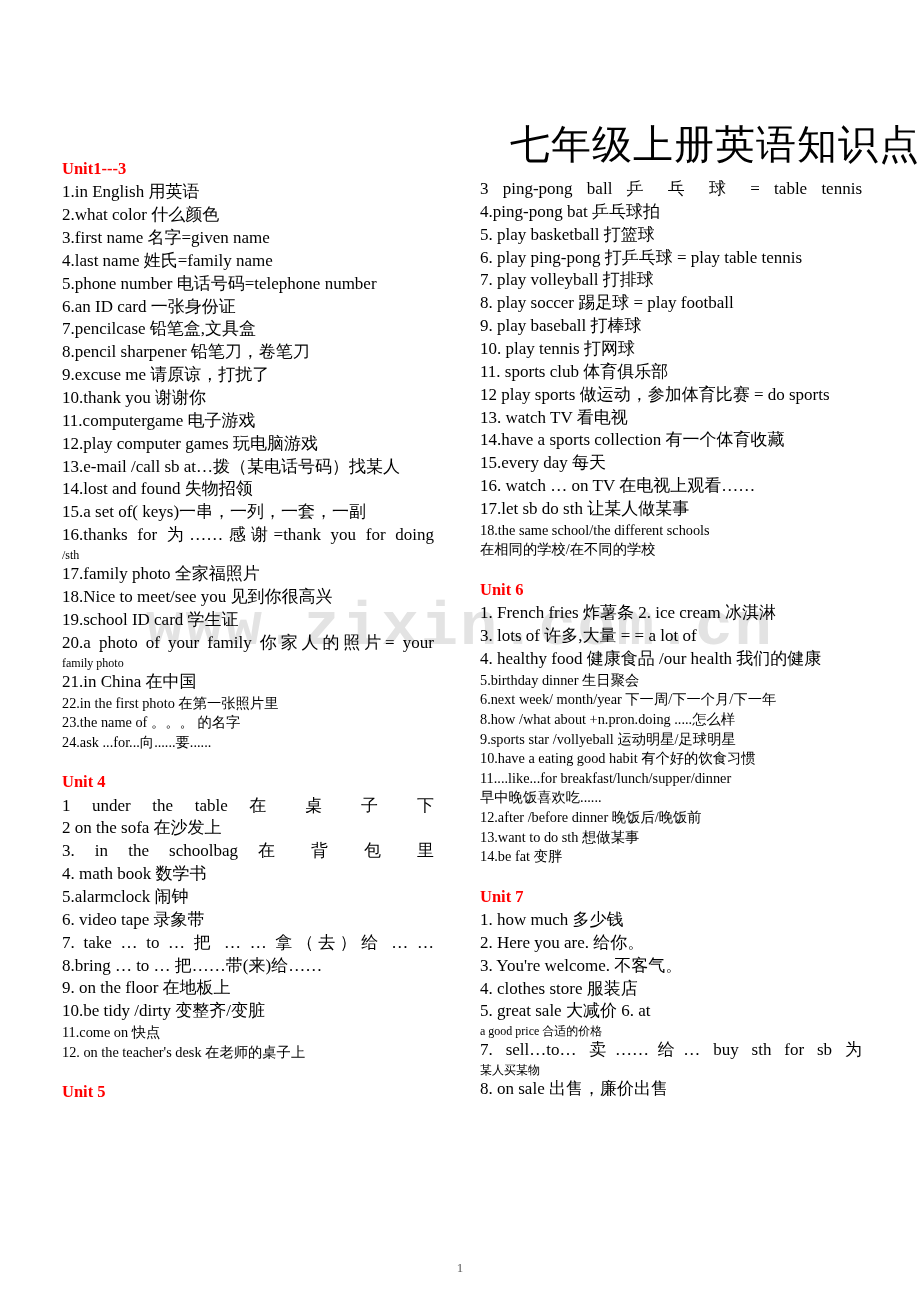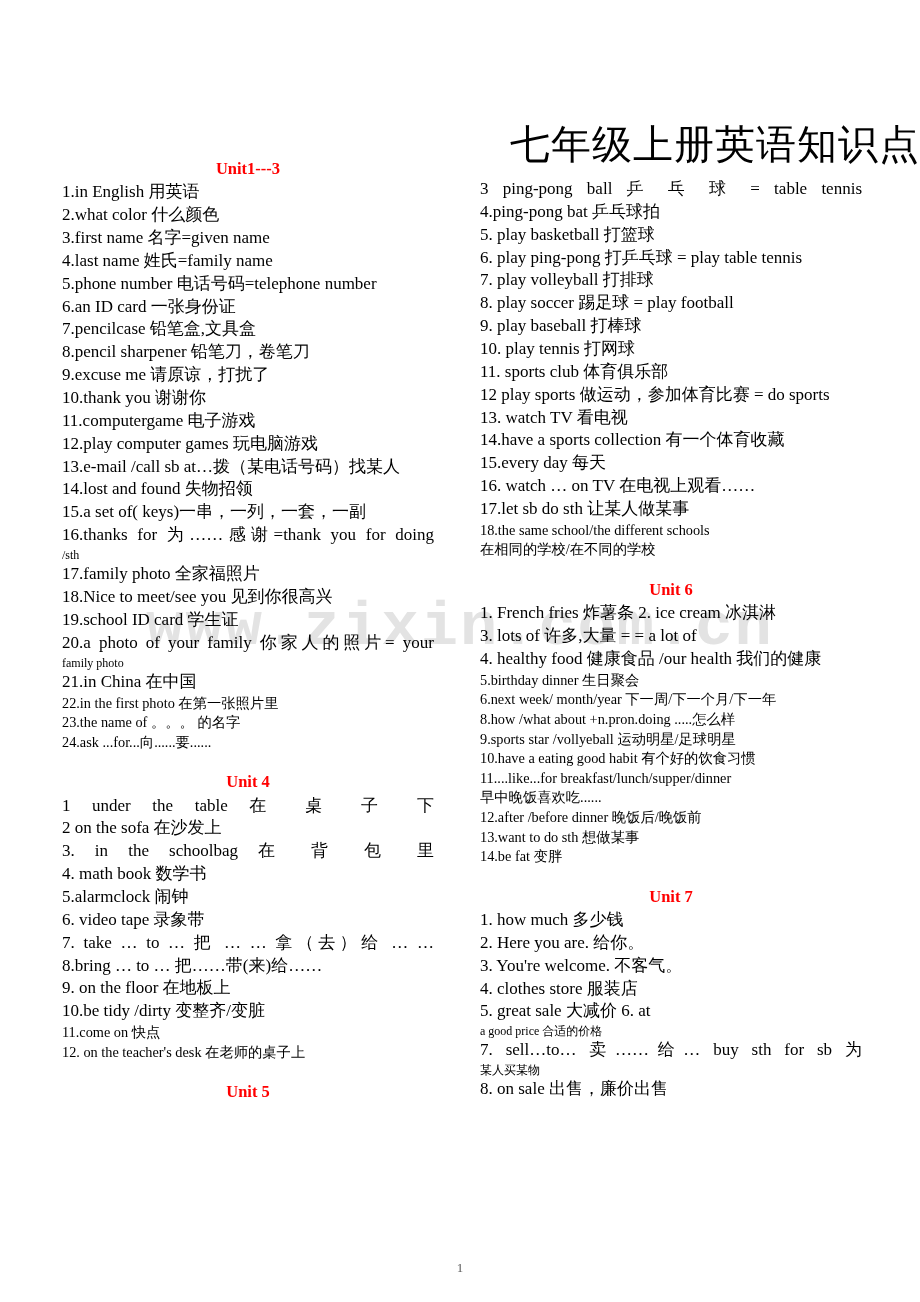--- a/index.html
+++ b/index.html
@@ -72,21 +72,21 @@
   .col-right {
     left: 418px;
     width: 382px;
     margin-top: 20px;
   }
 
   .unit-head {
     color: #ff0000;
     font-weight: 700;
     font-size: 16.5px;
-    text-align: center;
+    text-align: left;
     line-height: 1.35;
     margin: 0 0 1px 0;
   }
   .unit-head.spaced-before { margin-top: 19px; }
 
   .line {
     font-size: 17px;
     line-height: 1.345;
     margin: 0;
     white-space: normal;

